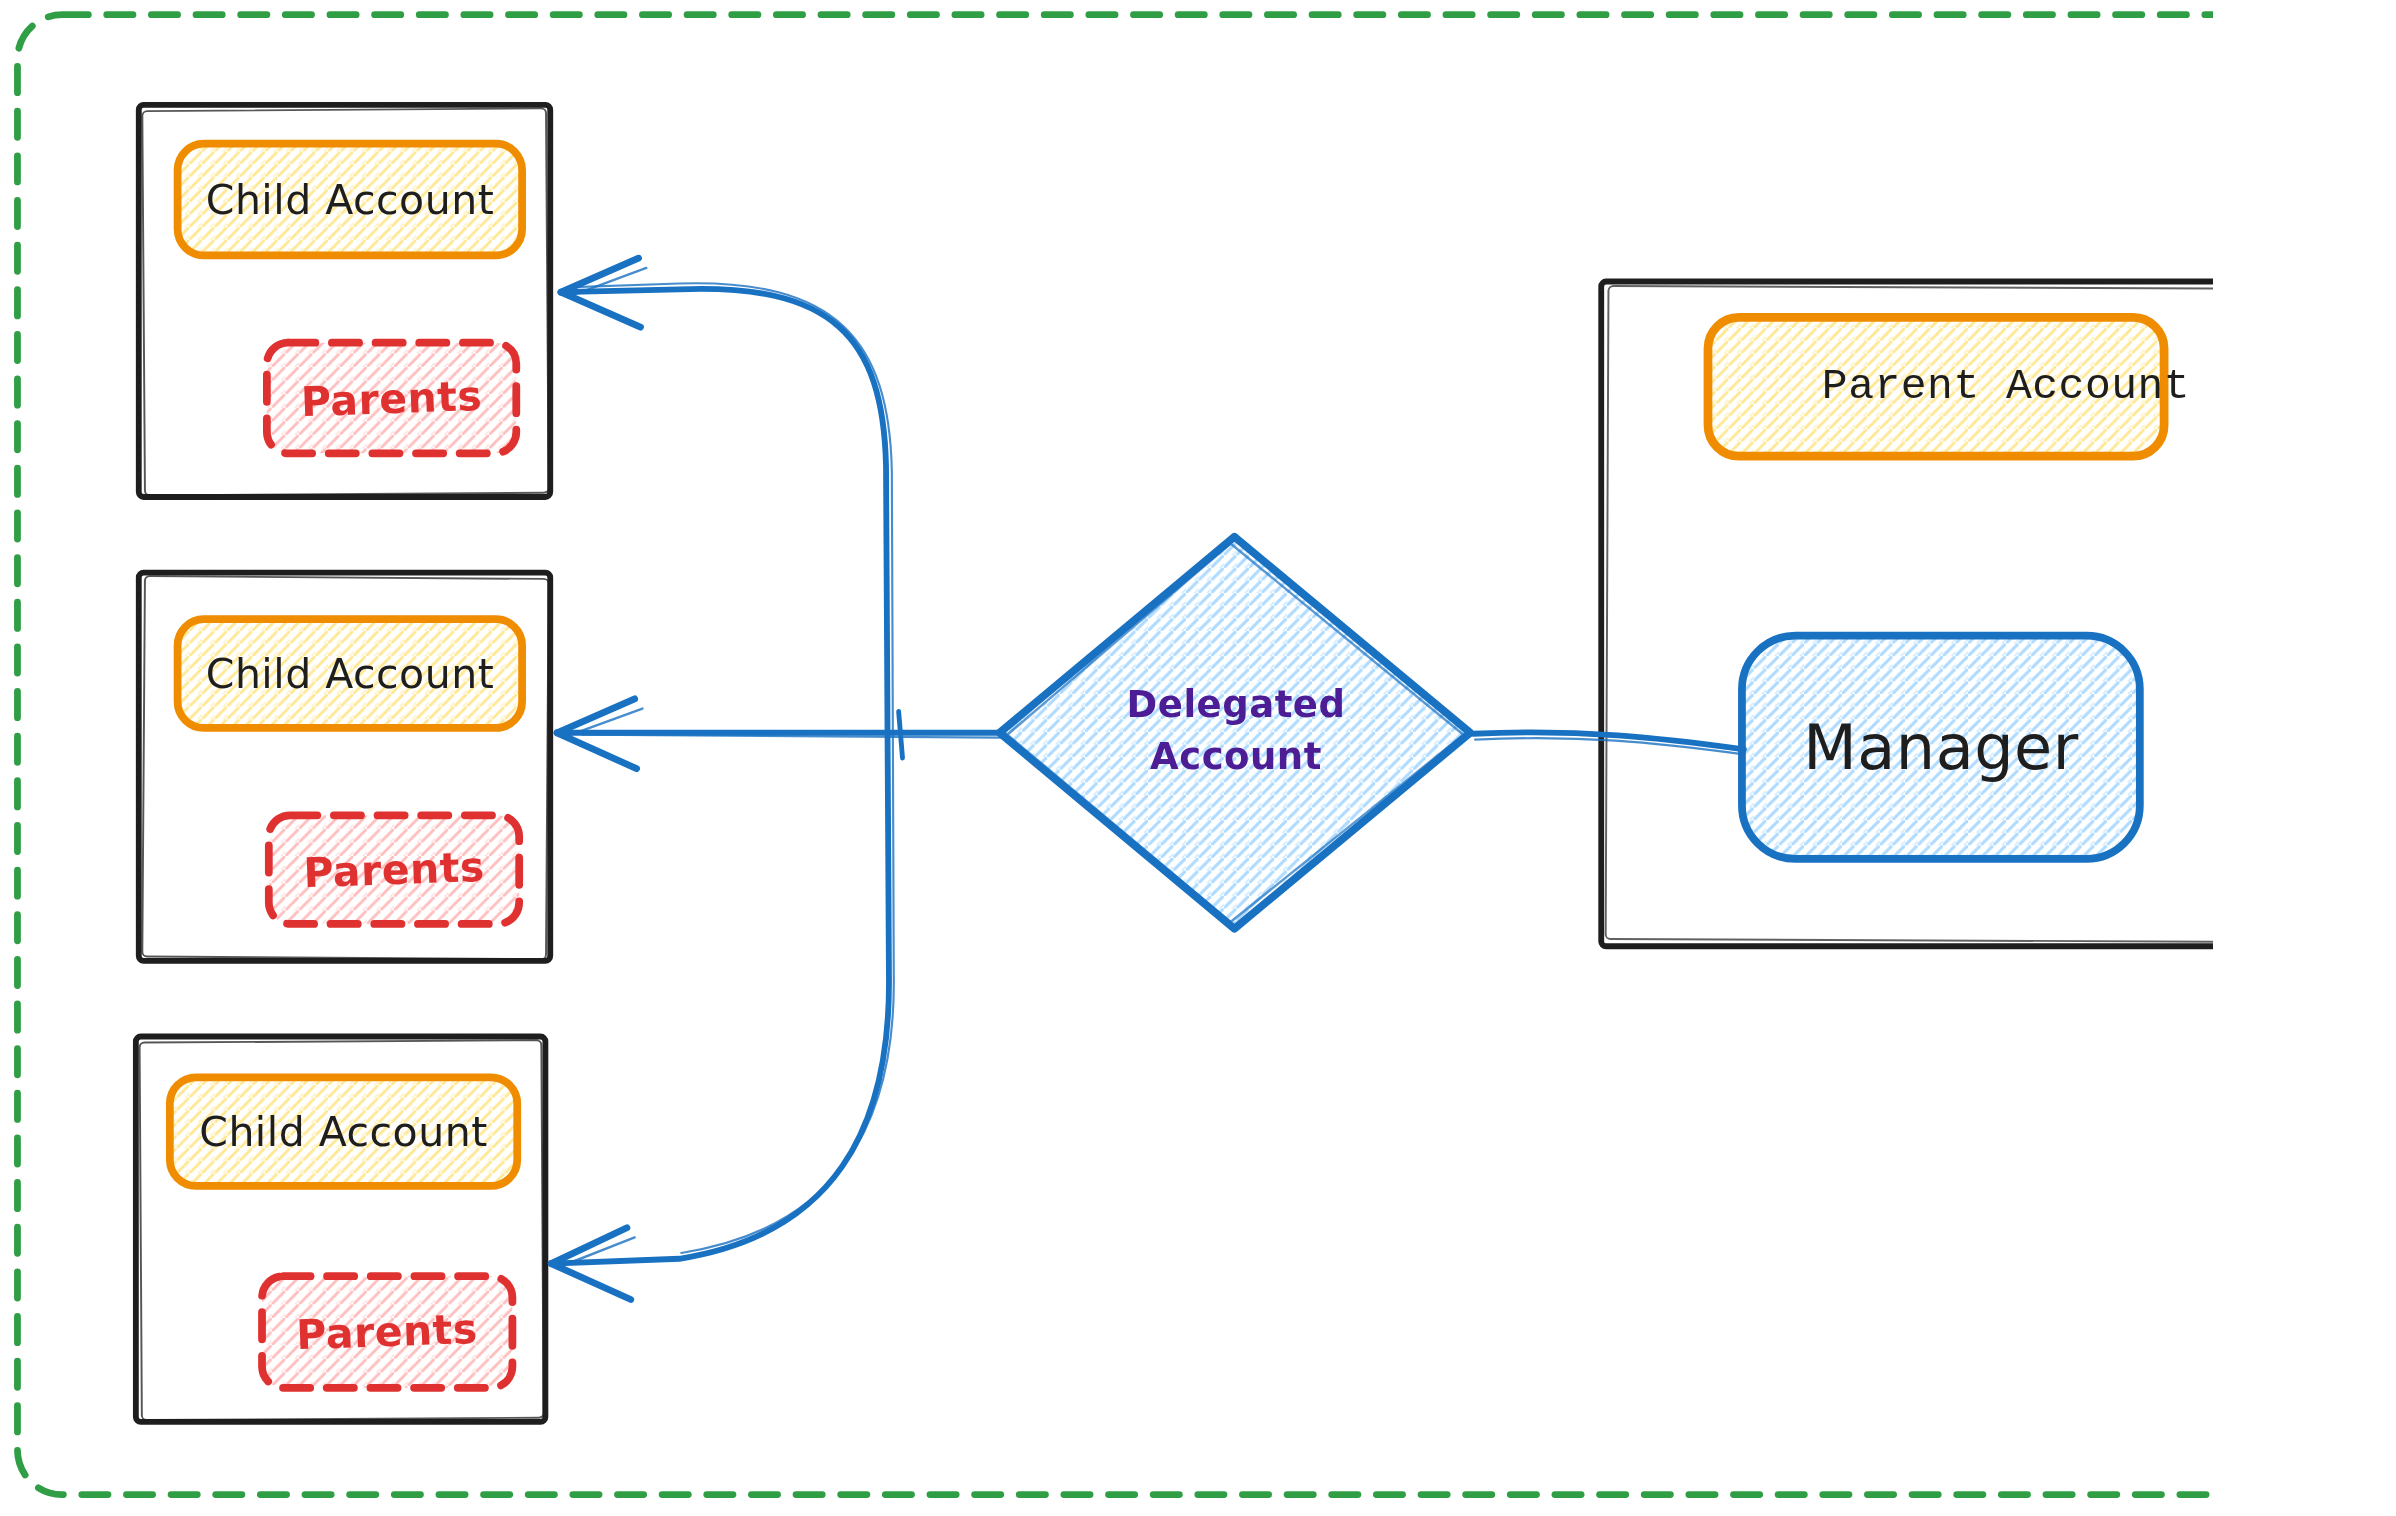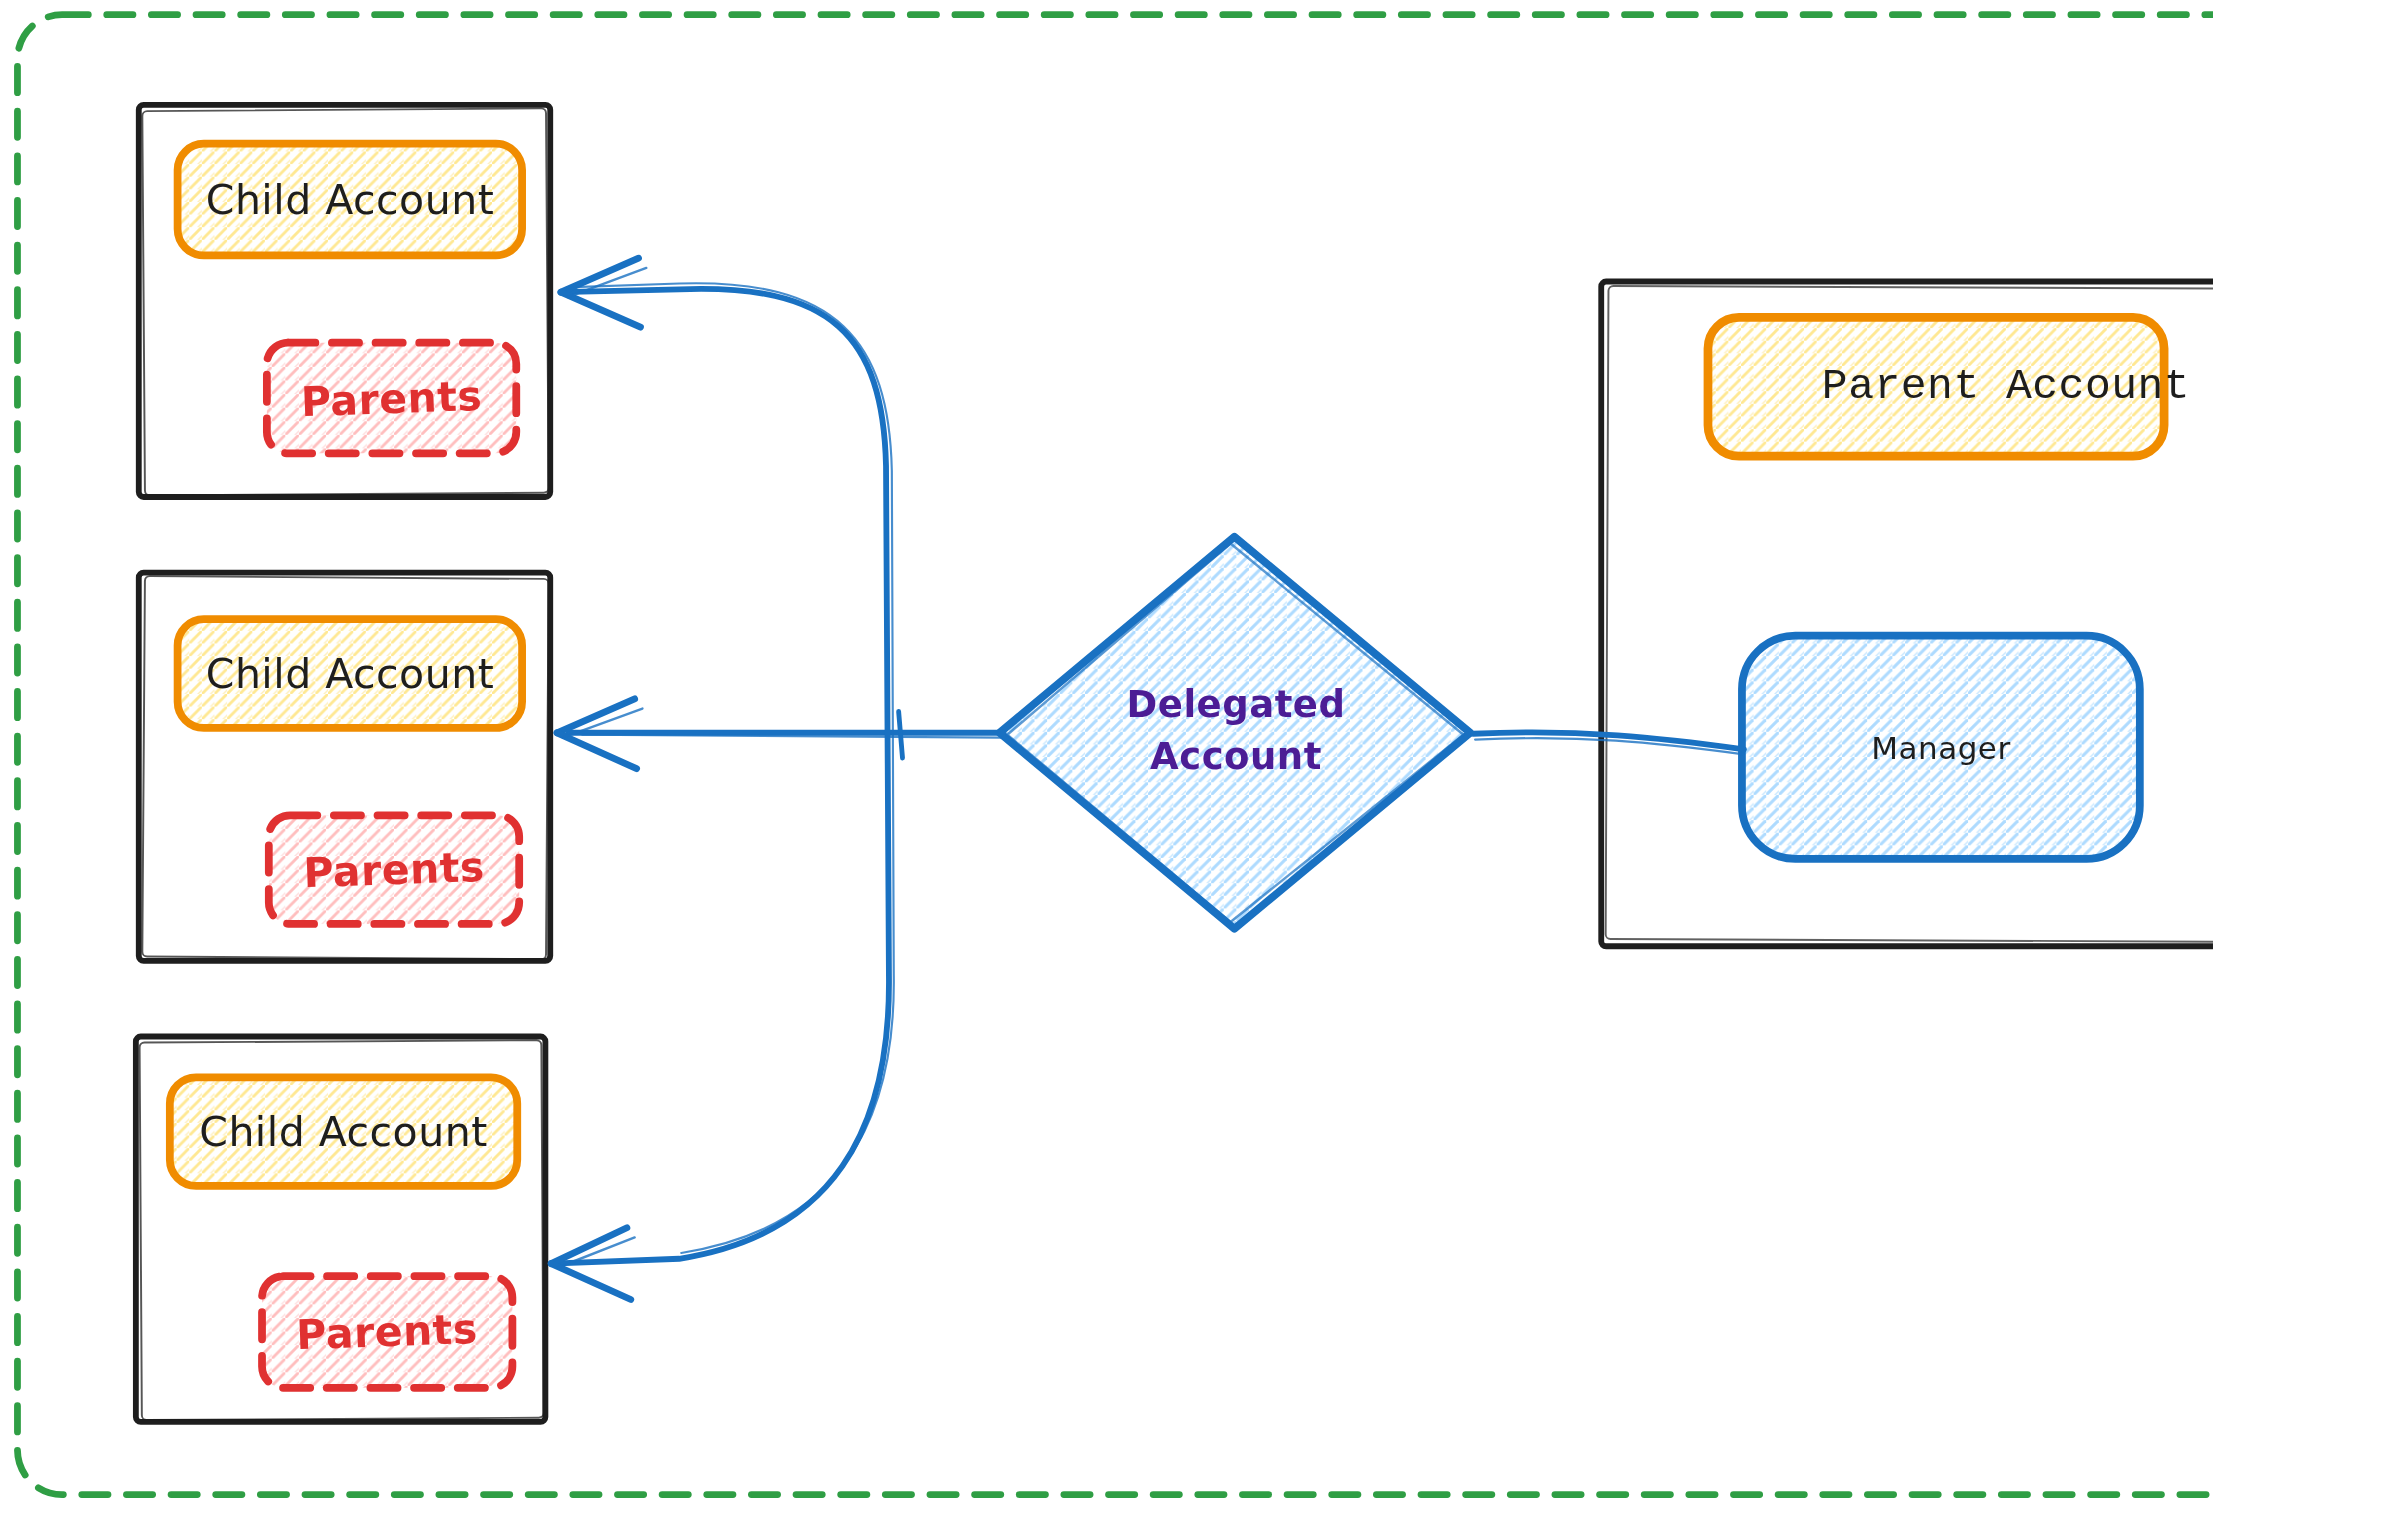--- a/index.html
+++ b/index.html
@@ -30,21 +30,21 @@
     justify-content: center;
     text-align: center;
     color: #1e1e1e;
     letter-spacing: 0.5px;
     white-space: nowrap;
     pointer-events: none;
   }
   .lbl-child   { font-size: 41px; font-weight: 500; }
   .lbl-parents { font-size: 41px; font-weight: 600; color: #e03131; transform: rotate(-2deg); }
   .lbl-parent-account { font-size: 43px; font-weight: 500; }
-  .lbl-manager { font-size: 31px; font-weight: 500; }
+  .lbl-manager { font-size: 62px; font-weight: 500; }
   .lbl-decision {
     font-size: 37px;
     font-weight: 600;
     color: #4c1d95;
     flex-direction: column;
     line-height: 1.4;
     white-space: normal;
   }
 </style>
 </head>

